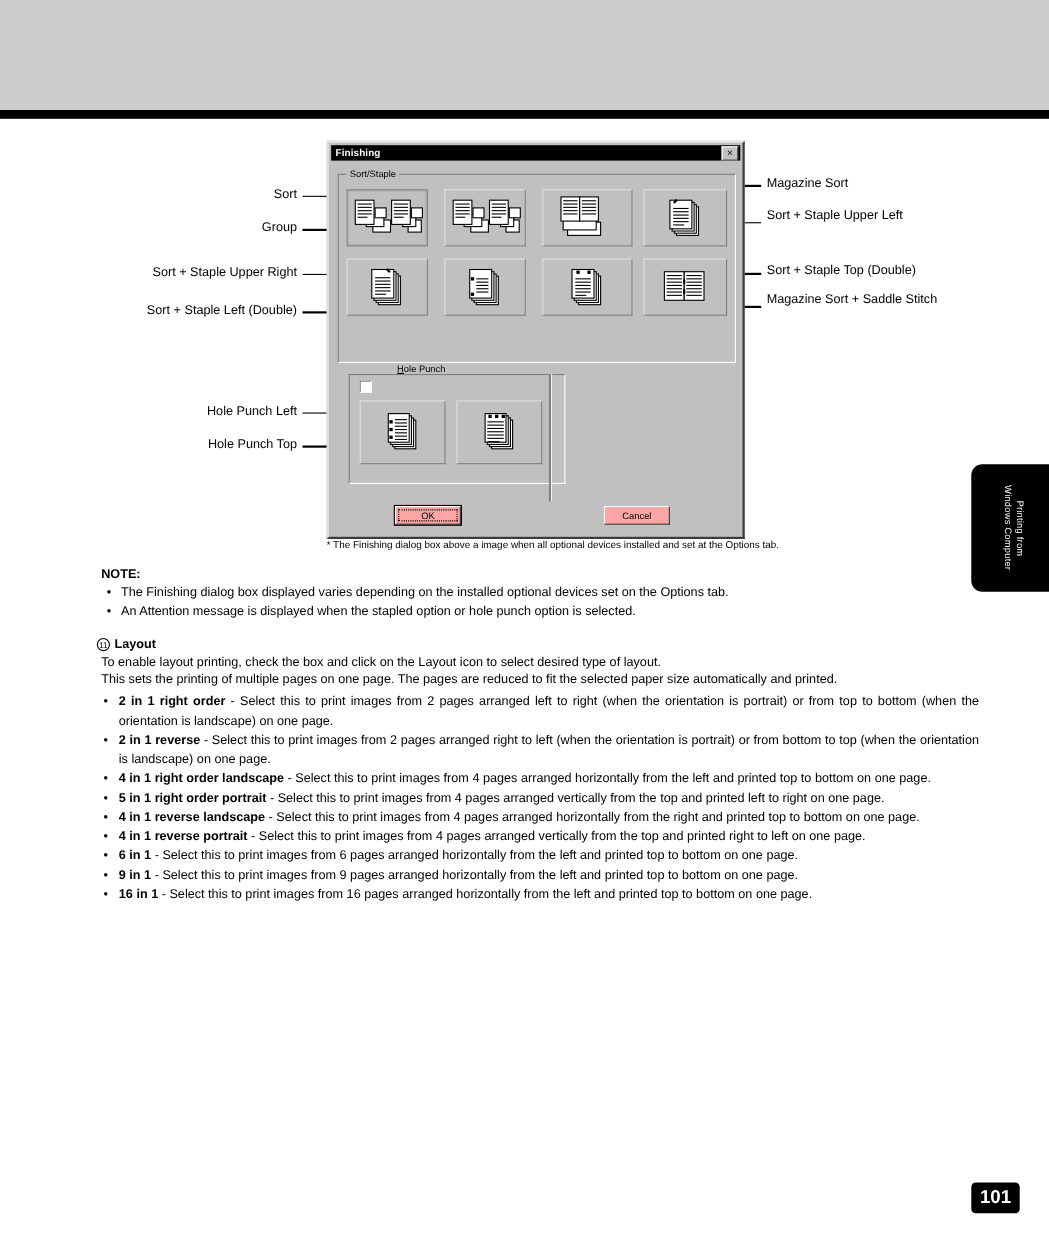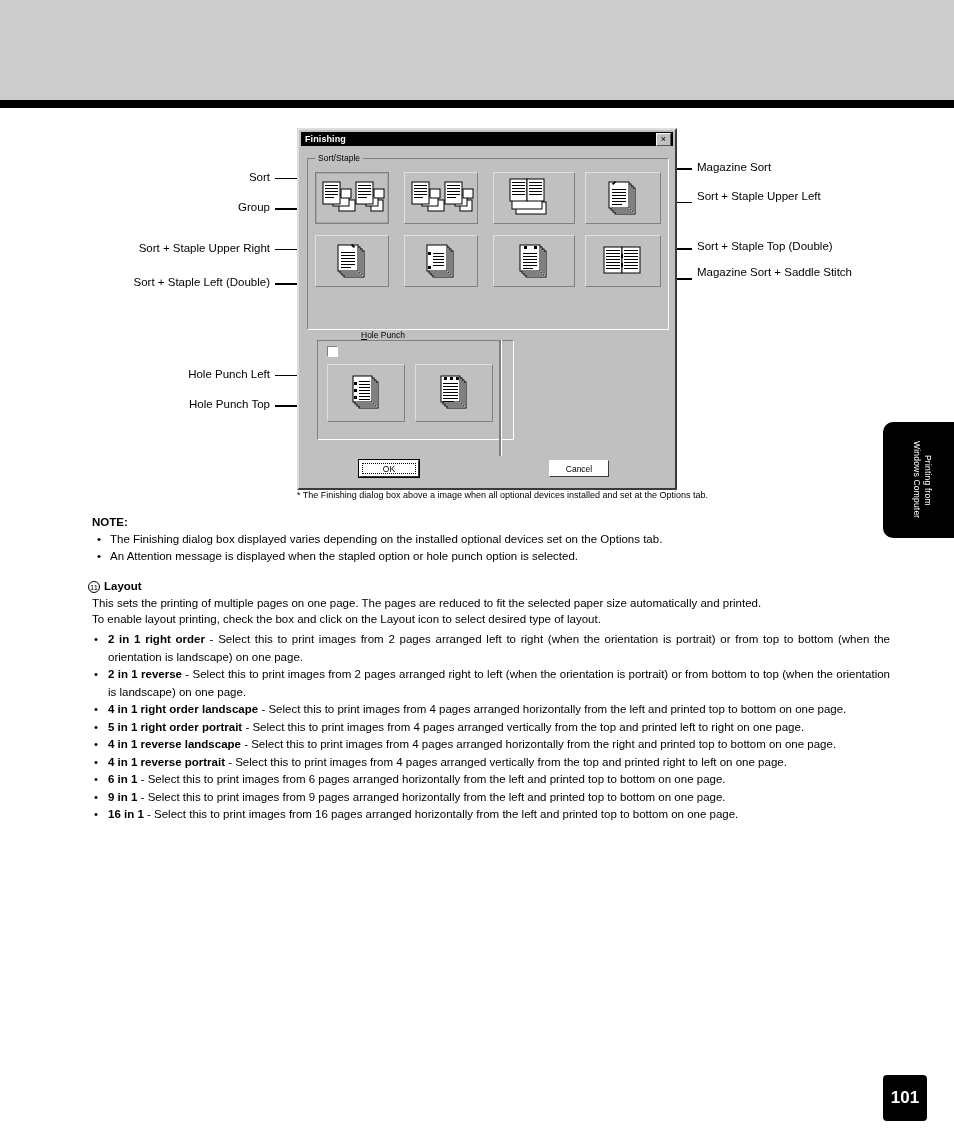--- a/index.html
+++ b/index.html
@@ -53,21 +53,21 @@
     text-align: center;
     padding-left: 6px;
     box-sizing: border-box;
     white-space: pre;
   }
 
   
   .page-badge {
     position: absolute;
     left: 883px; top: 1075px;
-    width: 44px; height: 46px;
+    width: 44px; height: 28px;
     background: #000000;
     border-radius: 4px;
     color: #ffffff;
     font-size: 17px;
     font-weight: bold;
     display: flex;
     align-items: center;
     justify-content: center;
   }
 
@@ -177,21 +177,21 @@
     position: absolute;
     font-size: 8.5px;
     color: #000000;
     white-space: nowrap;
   }
   .wcheck-label u { text-decoration: underline; }
 
   
   .wbtn {
     position: absolute;
-    background: #ffffff;
+    background: #fca5a5;
     border-top: 1px solid #ffffff;
     border-left: 1px solid #ffffff;
     border-right: 1px solid #3b3b3b;
     border-bottom: 1px solid #3b3b3b;
     box-sizing: border-box;
     font-size: 8.5px;
     display: flex;
     align-items: center;
     justify-content: center;
     color: #000000;
@@ -619,22 +619,22 @@
     <span class="bul">•</span>
     <span>An Attention message is displayed when the stapled option or hole punch option is selected.</span>
   </div>
 </div>
 
 <div class="layout-block">
   <div class="layout-head">
     <span class="circnum">11</span>
     <span>Layout</span>
   </div>
+  <p class="layout-para">To enable layout printing, check the box and click on the Layout icon to select desired type of layout.</p>
   <p class="layout-para">This sets the printing of multiple pages on one page.  The pages are reduced to fit the selected paper size automatically and printed.</p>
-  <p class="layout-para">To enable layout printing, check the box and click on the Layout icon to select desired type of layout.</p>
 
   <div class="layout-list">
     <div class="li"><span class="bul">•</span><b>2 in 1 right order</b><span> - Select this to print images from 2 pages arranged left to right (when the orientation is portrait) or from top to bottom (when the orientation is landscape) on one page.</span></div>
     <div class="li"><span class="bul">•</span><b>2 in 1 reverse</b><span> - Select this to print images from 2 pages arranged right to left (when the orientation is portrait) or from bottom to top (when the orientation is landscape) on one page.</span></div>
     <div class="li"><span class="bul">•</span><b>4 in 1 right order landscape</b><span> - Select this to print images from 4 pages arranged horizontally from the left and printed top to bottom on one page.</span></div>
     <div class="li"><span class="bul">•</span><b>5 in 1 right order portrait</b><span> - Select this to print images from 4 pages arranged vertically from the top and printed left to right on one page.</span></div>
     <div class="li"><span class="bul">•</span><b>4 in 1 reverse landscape</b><span> - Select this to print images from 4 pages arranged horizontally from the right and printed top to bottom on one page.</span></div>
     <div class="li"><span class="bul">•</span><b>4 in 1 reverse portrait</b><span> - Select this to print images from 4 pages arranged vertically from the top and printed right to left on one page.</span></div>
     <div class="li"><span class="bul">•</span><b>6 in 1</b><span> - Select this to print images from 6 pages arranged horizontally from the left and printed top to bottom on one page.</span></div>
     <div class="li"><span class="bul">•</span><b>9 in 1</b><span> - Select this to print images from 9 pages arranged horizontally from the left and printed top to bottom on one page.</span></div>

